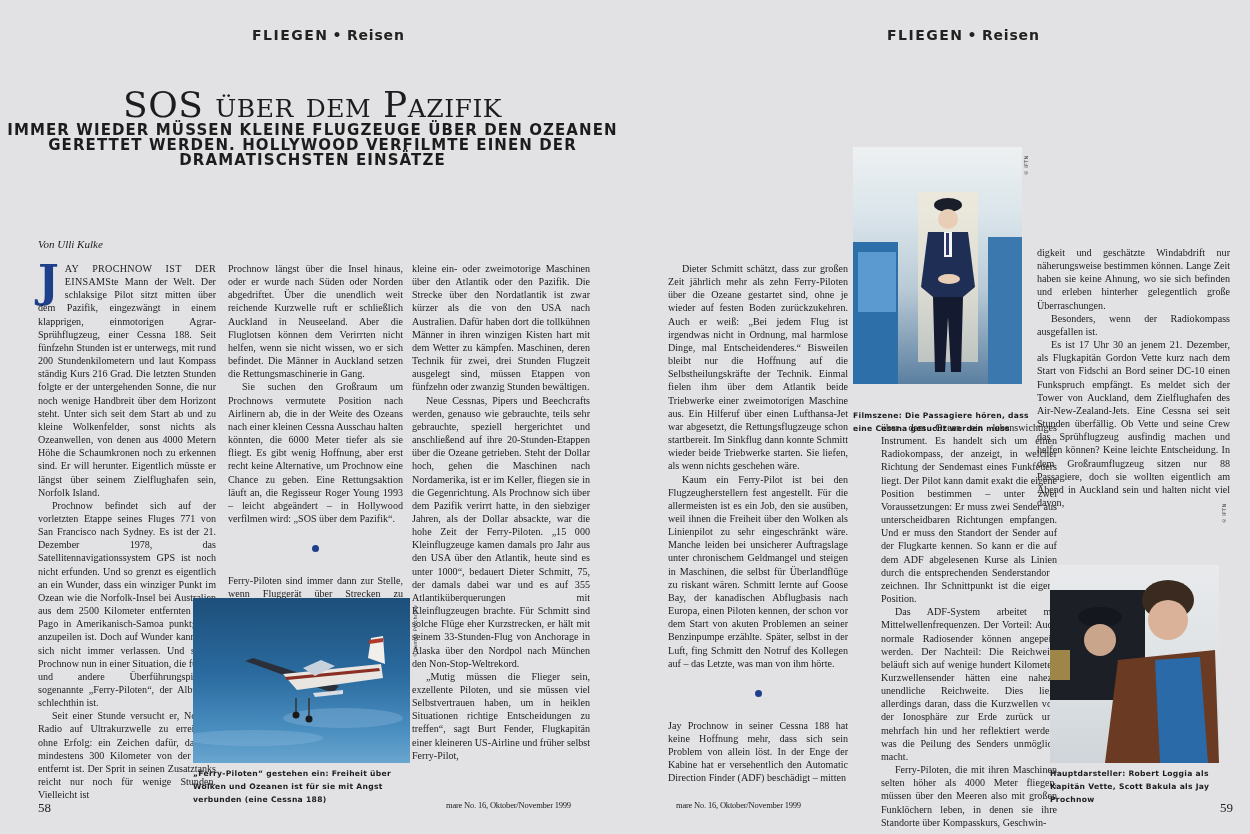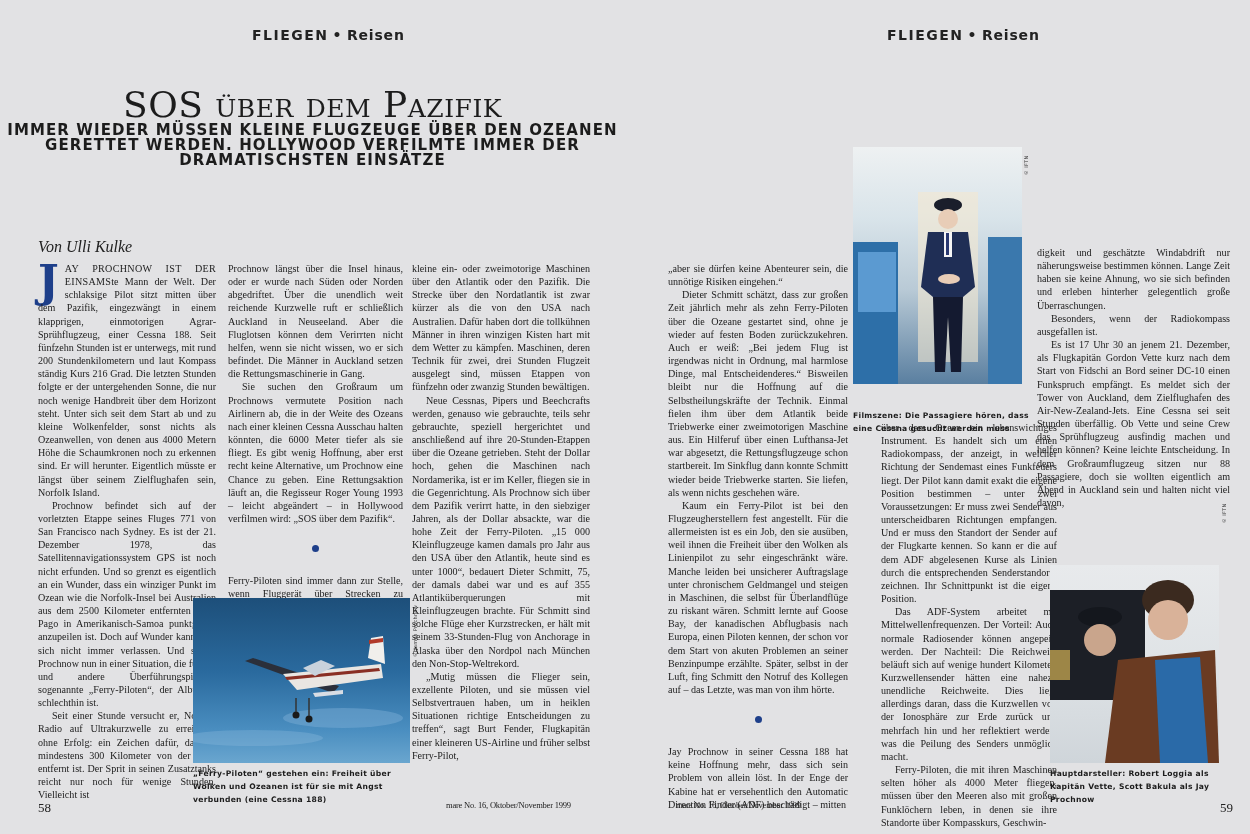--- a/index.html
+++ b/index.html
@@ -23,21 +23,21 @@
     font-family: "DejaVu Serif", serif; font-size: 36px; letter-spacing: 0.5px; color: #1c1c1c;
     font-variant: small-caps;
   }
   .deck {
     position: absolute; top: 123px; left: 0; width: 625px; text-align: center;
     font-family: "DejaVu Sans", sans-serif; font-size: 15px; font-weight: bold;
     letter-spacing: 1.1px; line-height: 15px; color: #1c1c1c;
   }
   .byline {
     position: absolute; top: 238px; left: 38px;
-    font-size: 16px; font-style: italic; color: #222;
+    font-size: 11px; font-style: italic; color: #222;
   }
   .col {
     position: absolute; font-size: 10.1px; line-height: 13.15px;
     text-align: justify; hyphens: manual; color: #1c1c1c;
   }
   .col p { margin: 0; text-indent: 14px; }
   .col p.noindent { text-indent: 0; }
   .dropcap {
     float: left; font-family: "DejaVu Serif", serif; font-weight: bold;
     color: #1e3f8a; font-size: 44px; line-height: 36px; margin: 2px 6px 0 0;
@@ -63,21 +63,21 @@
 <body>
 
 <div class="page page-left">
   <div class="running-head" style="left:252px;">
     <span>FLIEGEN</span><span class="sep">•</span><span class="sub">Reisen</span>
   </div>
 
   <div class="title">SOS über dem Pazifik</div>
   <div class="deck">
     <div>IMMER WIEDER MÜSSEN KLEINE FLUGZEUGE ÜBER DEN OZEANEN</div>
-    <div>GERETTET WERDEN. HOLLYWOOD VERFILMTE IMMER DER DRAMATISCHSTEN EINSÄTZE</div>
+    <div>GERETTET WERDEN. HOLLYWOOD VERFILMTE EINEN DER DRAMATISCHSTEN EINSÄTZE</div>
   </div>
 
   <div class="byline">Von Ulli Kulke</div>
 
   <div class="col" style="left:38px; top:262px; width:178px;">
     <p class="noindent">
       <span class="dropcap">J</span><span class="caps">AY PROCHNOW IST DER EINSAMS</span><span>te Mann der Welt. Der schlaksige Pilot sitzt mitten über dem Pazifik, eingezwängt in einem klapprigen, einmotorigen Agrar-Sprühflugzeug, einer Cessna 188. Seit fünfzehn Stunden ist er unterwegs, mit rund 200 Stundenkilometern und laut Kompass ständig Kurs 216 Grad. Die letzten Stunden folgte er der untergehenden Sonne, die nur noch wenige Handbreit über dem Horizont steht. Unter sich seit dem Start ab und zu kleine Wolkenfelder, sonst nichts als Ozeanwellen, von denen aus 4000 Metern Höhe die Schaumkronen noch zu erkennen sind. Er will herunter. Eigentlich müsste er längst über seinem Zielflughafen sein, Norfolk Island.</span>
     </p>
     <p>Prochnow befindet sich auf der vorletzten Etappe seines Fluges 771 von San Francisco nach Sydney. Es ist der 21. Dezember 1978, das Satellitennavigationssystem GPS ist noch nicht erfunden. Und so grenzt es eigentlich an ein Wunder, dass ein winziger Punkt im Ozean wie die Norfolk-Insel bei Australien aus dem 2500 Kilometer entfernten Pago Pago in Amerikanisch-Samoa punktgenau anzupeilen ist. Doch auf Wunder kann man sich nicht immer verlassen. Und so ist Prochnow nun in einer Situation, die für ihn und andere Überführungspiloten, sogenannte „Ferry-Piloten“, der Albtraum schlechthin ist.</p>
     <p>Seit einer Stunde versucht er, Norfolk Radio auf Ultrakurzwelle zu erreichen, ohne Erfolg: ein Zeichen dafür, dass er mindestens 300 Kilometer von der Insel entfernt ist. Der Sprit in seinen Zusatztanks reicht nur noch für wenige Stunden. Vielleicht ist</p>
@@ -119,21 +119,20 @@
   <div class="folio" style="left:38px; top:800px;">58</div>
   <div class="footer" style="left:438px; top:800px;">mare No. 16, Oktober/November 1999</div>
 </div>
 
 <div class="page page-right">
   <div class="running-head" style="left:262px;">
     <span>FLIEGEN</span><span class="sep">•</span><span class="sub">Reisen</span>
   </div>
 
   <div class="col" style="left:43px; top:262px; width:180px;">
-    <p class="noindent">„aber sie dürfen keine Abenteurer sein, die unnötige Risiken eingehen.“</p>
     <p>Dieter Schmitt schätzt, dass zur großen Zeit jährlich mehr als zehn Ferry-Piloten über die Ozeane gestartet sind, ohne je wieder auf festen Boden zurückzukehren. Auch er weiß: „Bei jedem Flug ist irgendwas nicht in Ordnung, mal harmlose Dinge, mal Entscheidenderes.“ Bisweilen bleibt nur die Hoffnung auf die Selbstheilungskräfte der Technik. Einmal fielen ihm über dem Atlantik beide Triebwerke einer zweimotorigen Maschine aus. Ein Hilferuf über einen Lufthansa-Jet war abgesetzt, die Rettungsflugzeuge schon startbereit. Im Sinkflug dann konnte Schmitt wieder beide Triebwerke starten. Sie liefen, als wenn nichts geschehen wäre.</p>
     <p>Kaum ein Ferry-Pilot ist bei den Flugzeugherstellern fest angestellt. Für die allermeisten ist es ein Job, den sie ausüben, weil ihnen die Freiheit über den Wolken als Linienpilot zu sehr eingeschränkt wäre. Manche leiden bei unsicherer Auftragslage unter chronischem Geldmangel und steigen in Maschinen, die selbst für Überlandflüge zu riskant wären. Schmitt lernte auf Goose Bay, der kanadischen Abflugbasis nach Europa, einen Piloten kennen, der schon vor dem Start von akuten Problemen an seiner Benzinpumpe erzählte. Später, selbst in der Luft, fing Schmitt den Notruf des Kollegen auf – das Letzte, was man von ihm hörte.</p>
     <div class="bullet"></div>
     <p class="noindent">Jay Prochnow in seiner Cessna 188 hat keine Hoffnung mehr, dass sich sein Problem von allein löst. In der Enge der Kabine hat er versehentlich den Automatic Direction Finder (ADF) beschädigt – mitten</p>
   </div>
 
   <div class="photo" style="left:228px; top:147px; width:169px; height:237px; background:linear-gradient(180deg,#eef1f2 0%,#d9e4ea 30%,#b9cad6 60%,#5a7fa0 100%);">
     <svg width="169" height="237" viewBox="0 0 169 237">
       <rect x="65" y="45" width="60" height="170" fill="#f3e8d0" opacity="0.6"></rect>
       <rect x="0" y="95" width="45" height="142" fill="#2d6fa8"></rect>

